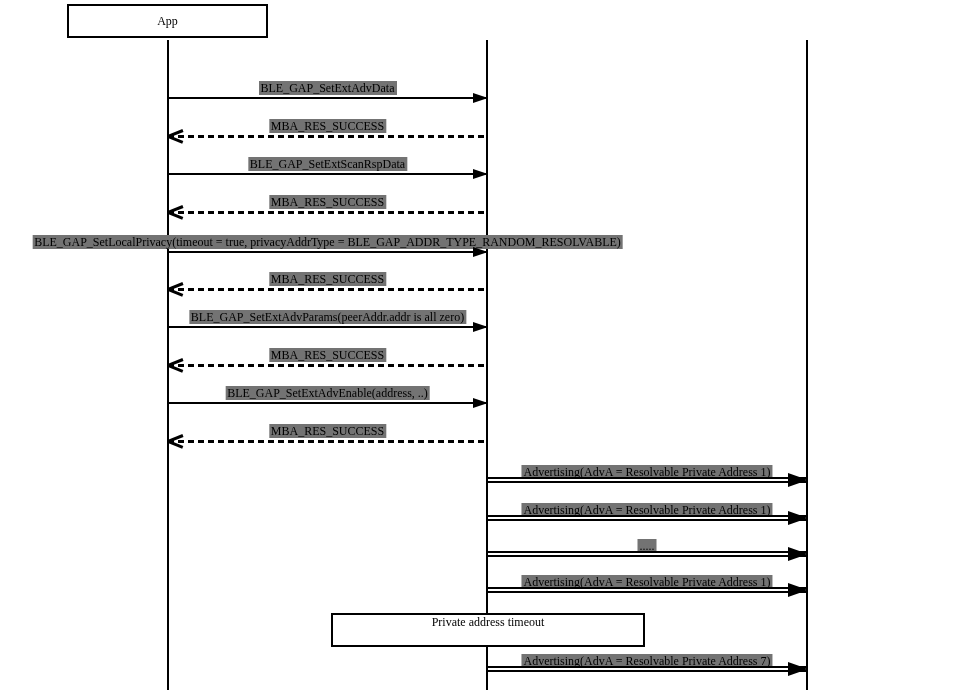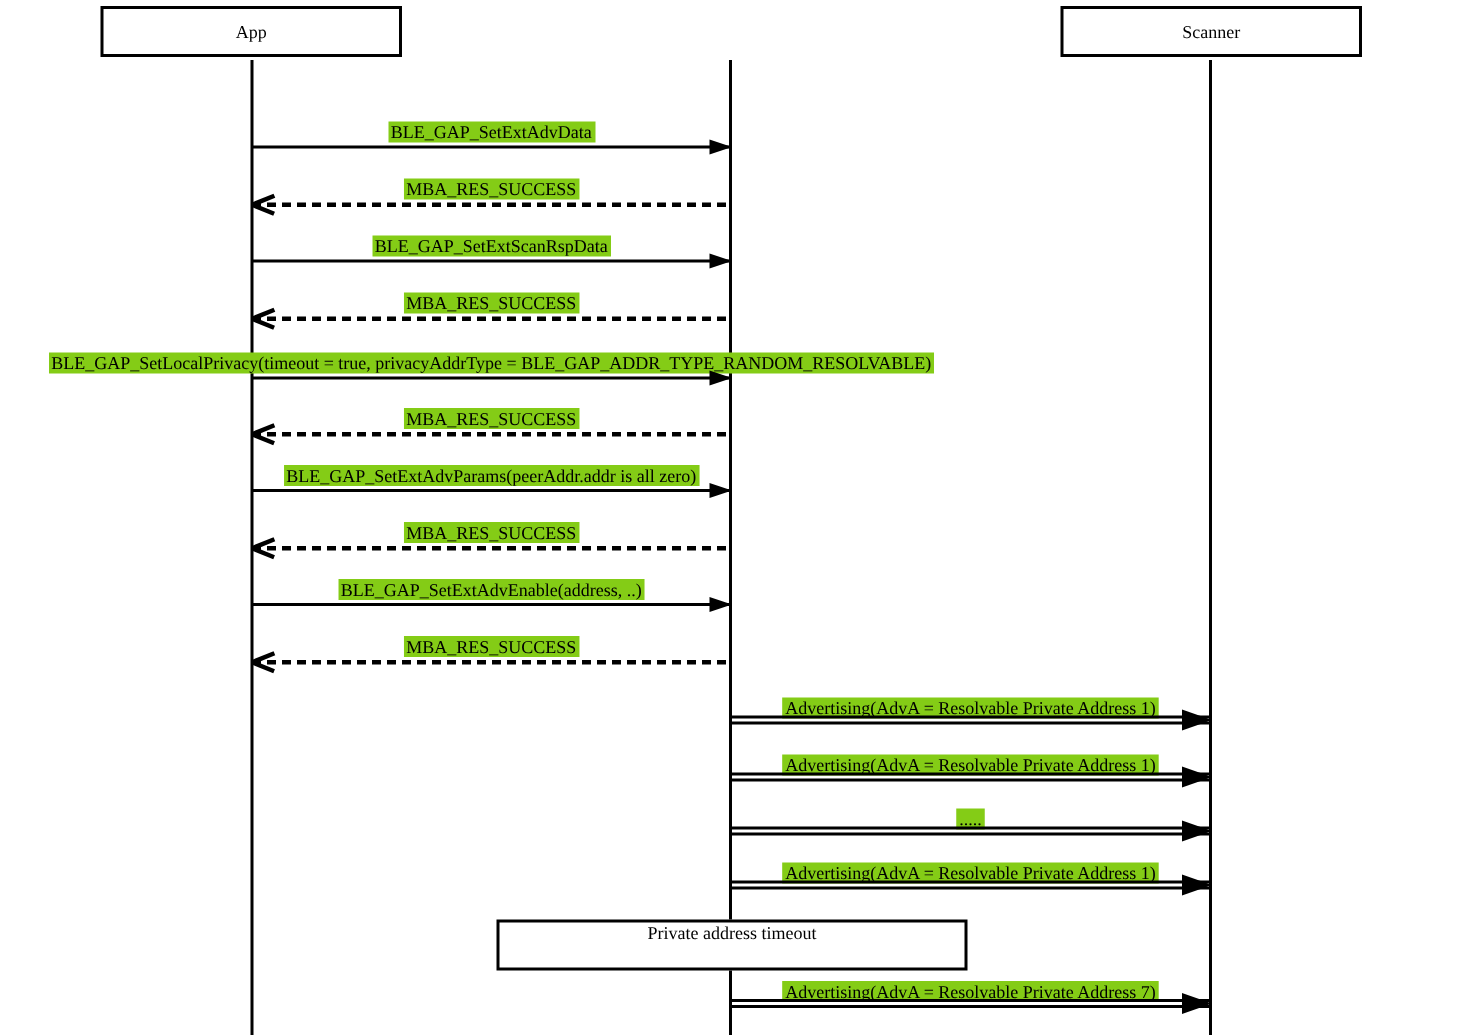--- a/index.html
+++ b/index.html
@@ -18,21 +18,21 @@
   }
   
   .lifeline{
     position:absolute; top:40px; height:650px; width:2px;
     background:var(--line); z-index:1;
   }
   
   .msg{ position:absolute; height:0; z-index:4; }
   .msg-label{
     position:absolute; left:50%; transform:translateX(-50%);
-    bottom:2px; white-space:nowrap; background:#84cc16; padding:0 2px;
+    bottom:2px; white-space:nowrap; background:#737373; padding:0 2px;
     font-size:12px; line-height:14px;
   }
   .msg .line{ position:absolute; left:0; right:0; top:0; }
   .msg.solid  .line{ height:0; border-top:2px solid var(--line); }
   .msg.double .line{ height:0; border-top:2px solid var(--line); }
   .msg.double .line-top{
     position:absolute; left:0; right:0; top:-4px; height:1.5px; background:var(--line);
   }
   .msg.dashed .line{
     height:3px;
@@ -65,23 +65,20 @@
     font-size:12px; line-height:14px;
   }
 </style>
 </head>
 <body>
 
 <div class="canvas">
 
   <div class="actor" style="left:67px">
     <span>App</span>
-  </div>
-  <div class="actor" style="left:707px">
-    <span>Scanner</span>
   </div>
 
   <div class="lifeline" style="left:167px"></div>
   <div class="lifeline" style="left:486px"></div>
   <div class="lifeline" style="left:806px"></div>
 
   <div id="messages">
       <div class="msg solid" style="left: 168px; width: 319px; top: 97px;">
         <div class="msg-label">BLE_GAP_SetExtAdvData</div>
         <div class="line"></div>

